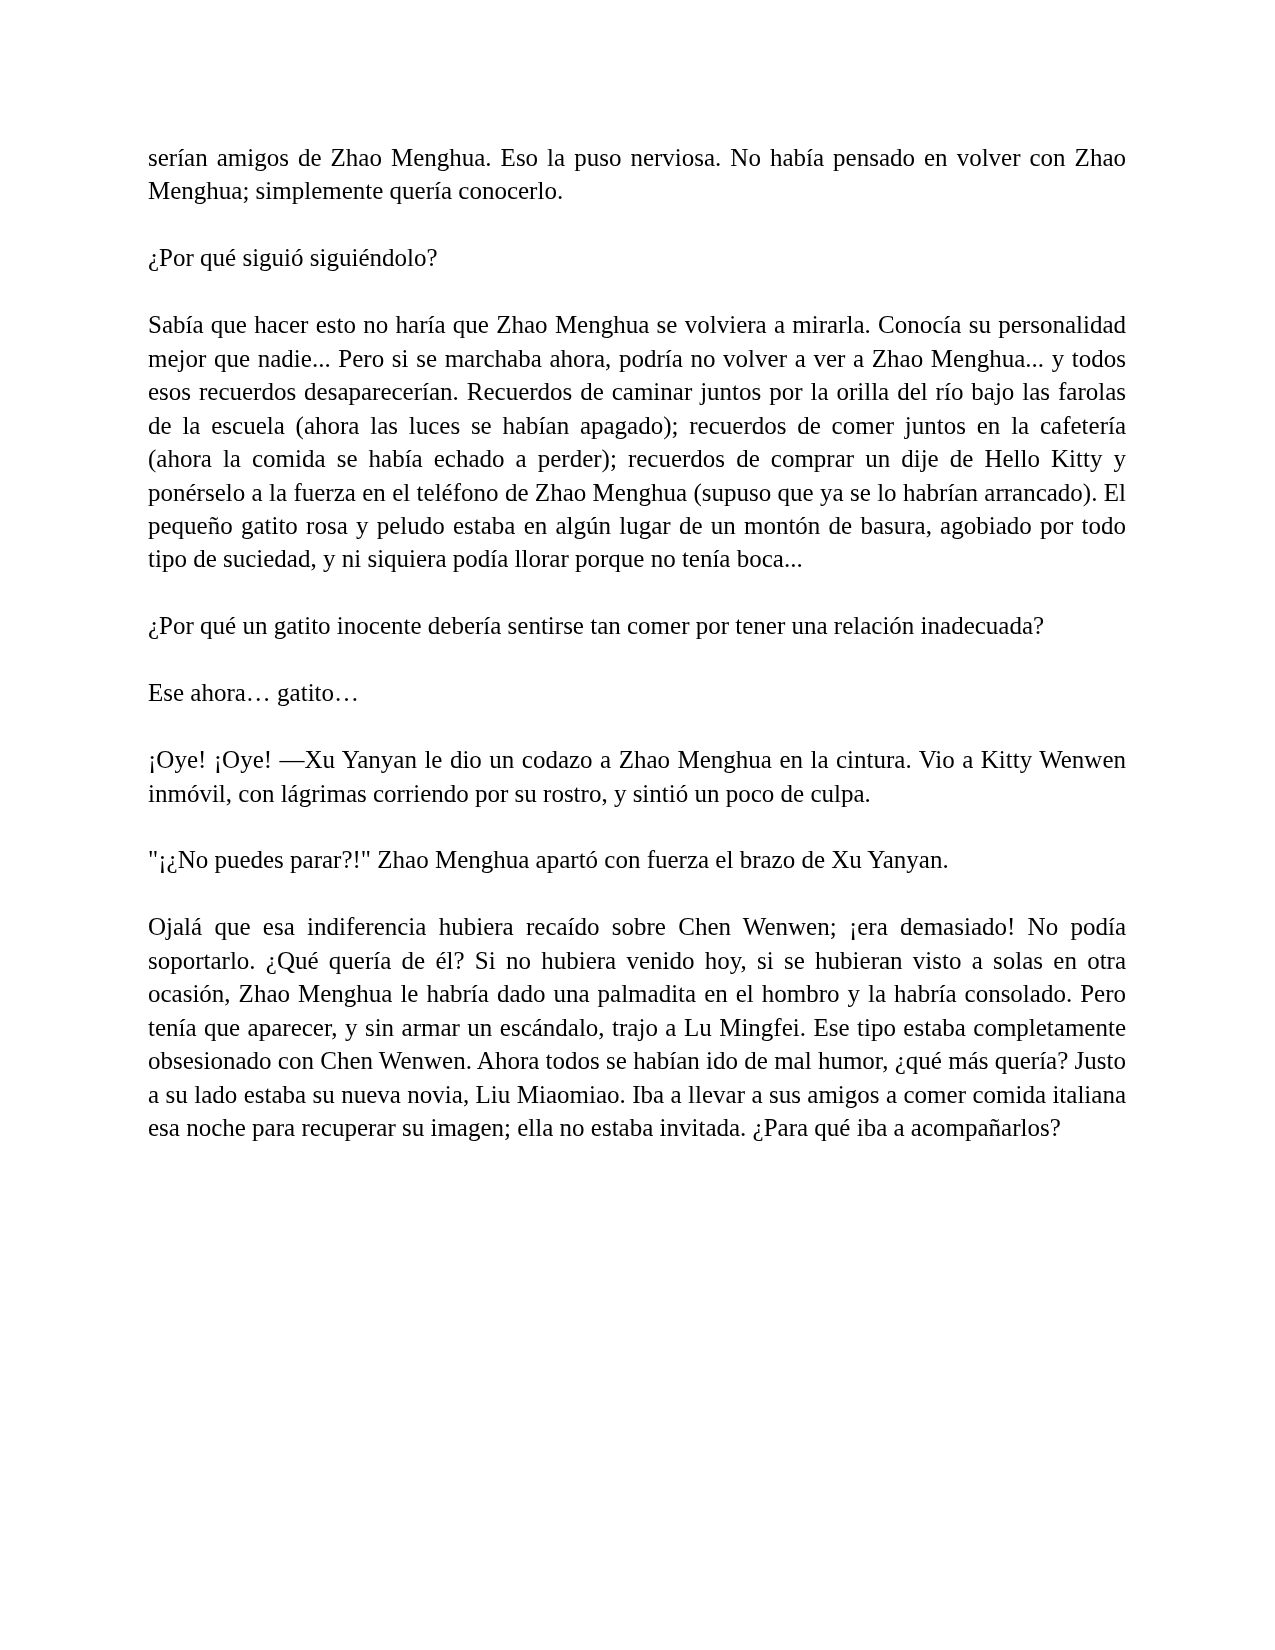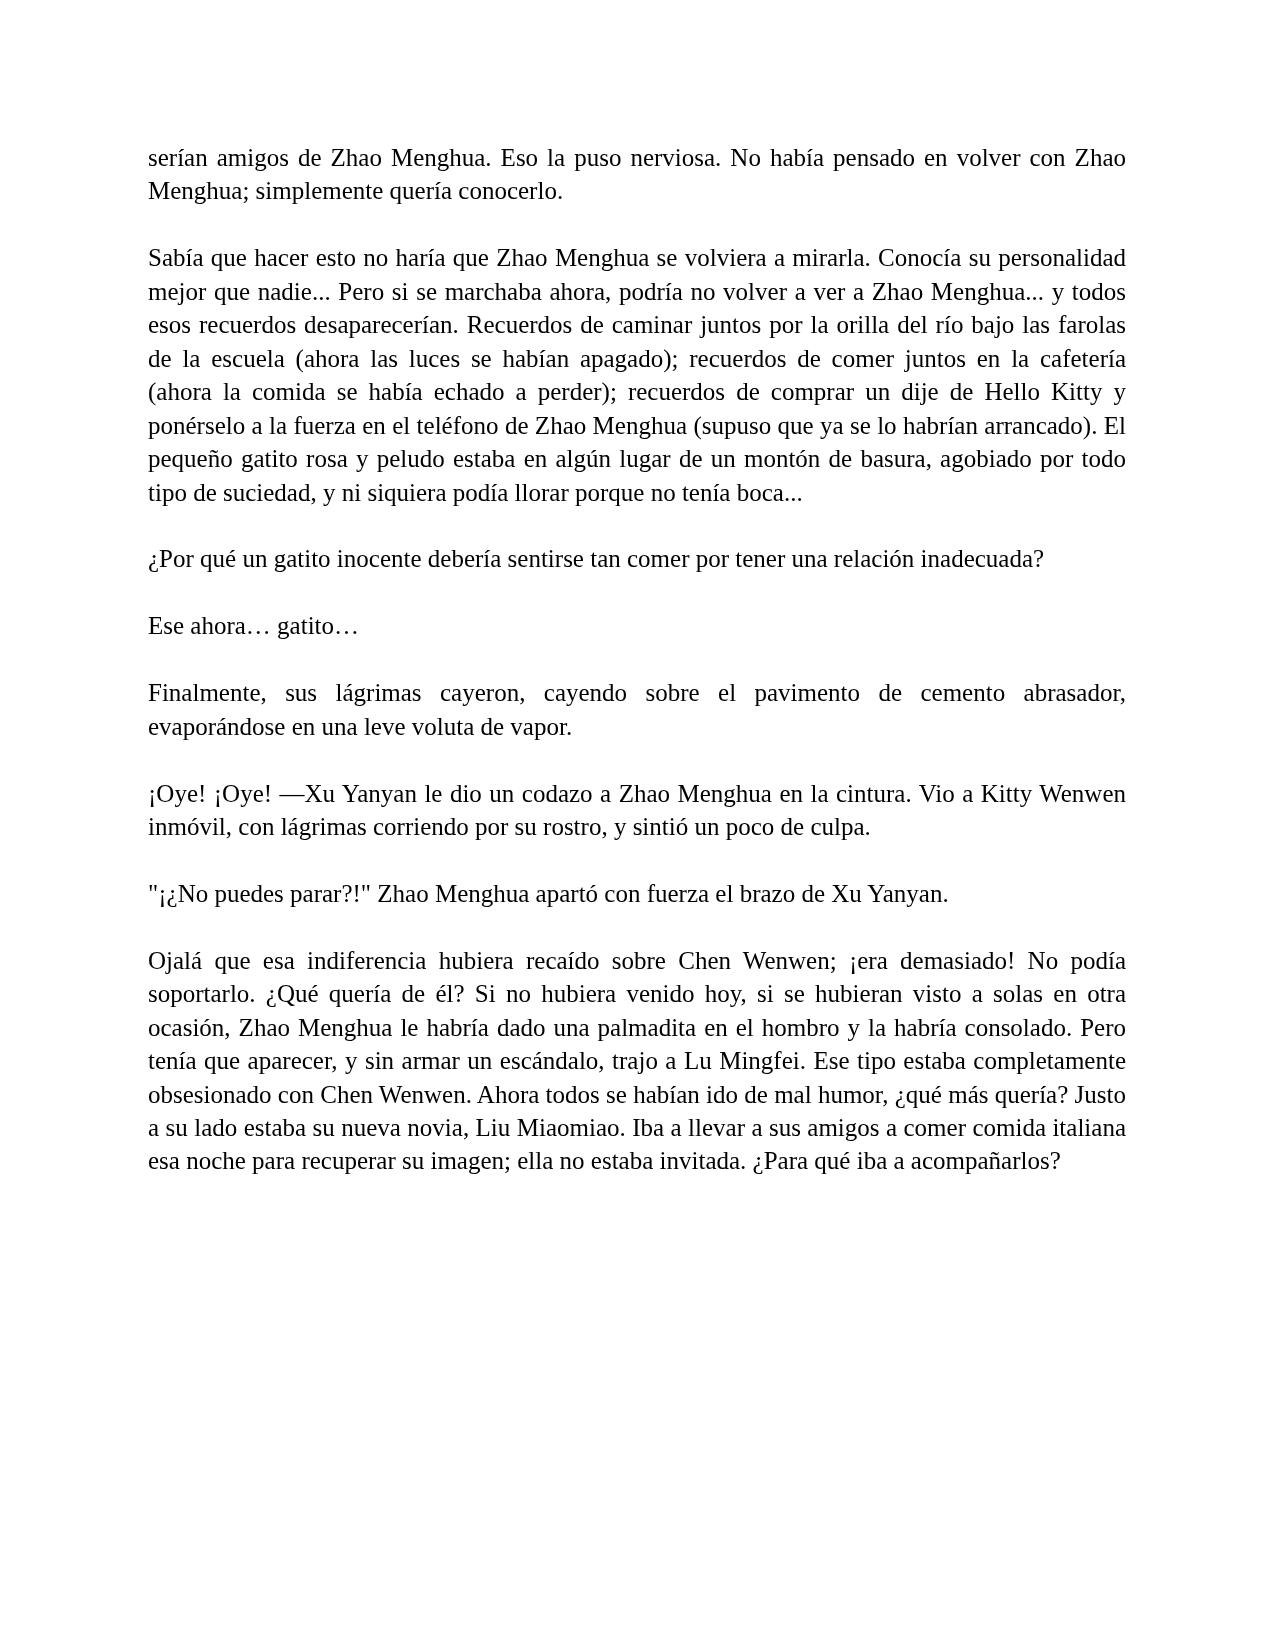--- a/index.html
+++ b/index.html
@@ -40,22 +40,22 @@
     font-size: 17px;
     line-height: 33.45px;
   }
 </style>
 </head>
 <body>
 
 <div class="page">
   <div class="content">
     <p>serían amigos de Zhao Menghua. Eso la puso nerviosa. No había pensado en volver con Zhao Menghua; simplemente quería conocerlo.</p>
+    <p>¿Por qué siguió siguiéndolo?</p>
     <p>Sabía que hacer esto no haría que Zhao Menghua se volviera a mirarla. Conocía su personalidad mejor que nadie... Pero si se marchaba ahora, podría no volver a ver a Zhao Menghua... y todos esos recuerdos desaparecerían. Recuerdos de caminar juntos por la orilla del río bajo las farolas de la escuela (ahora las luces se habían apagado); recuerdos de comer juntos en la cafetería (ahora la comida se había echado a perder); recuerdos de comprar un dije de Hello Kitty y ponérselo a la fuerza en el teléfono de Zhao Menghua (supuso que ya se lo habrían arrancado). El pequeño gatito rosa y peludo estaba en algún lugar de un montón de basura, agobiado por todo tipo de suciedad, y ni siquiera podía llorar porque no tenía boca...</p>
     <p>¿Por qué un gatito inocente debería sentirse tan comer por tener una relación inadecuada?</p>
     <p>Ese ahora… gatito…</p>
-    <p>Finalmente, sus lágrimas cayeron, cayendo sobre el pavimento de cemento abrasador, evaporándose en una leve voluta de vapor.</p>
     <p>¡Oye! ¡Oye! —Xu Yanyan le dio un codazo a Zhao Menghua en la cintura. Vio a Kitty Wenwen inmóvil, con lágrimas corriendo por su rostro, y sintió un poco de culpa.</p>
     <p>"¡¿No puedes parar?!" Zhao Menghua apartó con fuerza el brazo de Xu Yanyan.</p>
     <p>Ojalá que esa indiferencia hubiera recaído sobre Chen Wenwen; ¡era demasiado! No podía soportarlo. ¿Qué quería de él? Si no hubiera venido hoy, si se hubieran visto a solas en otra ocasión, Zhao Menghua le habría dado una palmadita en el hombro y la habría consolado. Pero tenía que aparecer, y sin armar un escándalo, trajo a Lu Mingfei. Ese tipo estaba completamente obsesionado con Chen Wenwen. Ahora todos se habían ido de mal humor, ¿qué más quería? Justo a su lado estaba su nueva novia, Liu Miaomiao. Iba a llevar a sus amigos a comer comida italiana esa noche para recuperar su imagen; ella no estaba invitada. ¿Para qué iba a acompañarlos?</p>
   </div>
   <div class="footer">94</div>
 </div>
 
 </body></html>

